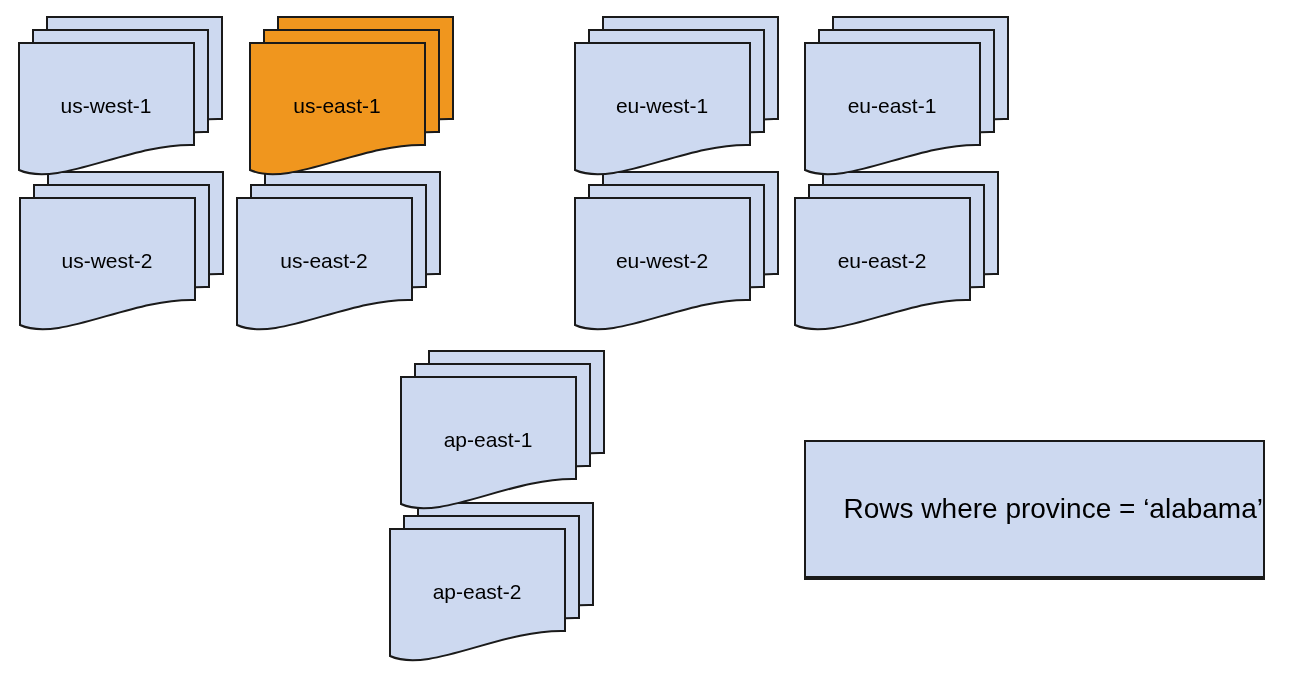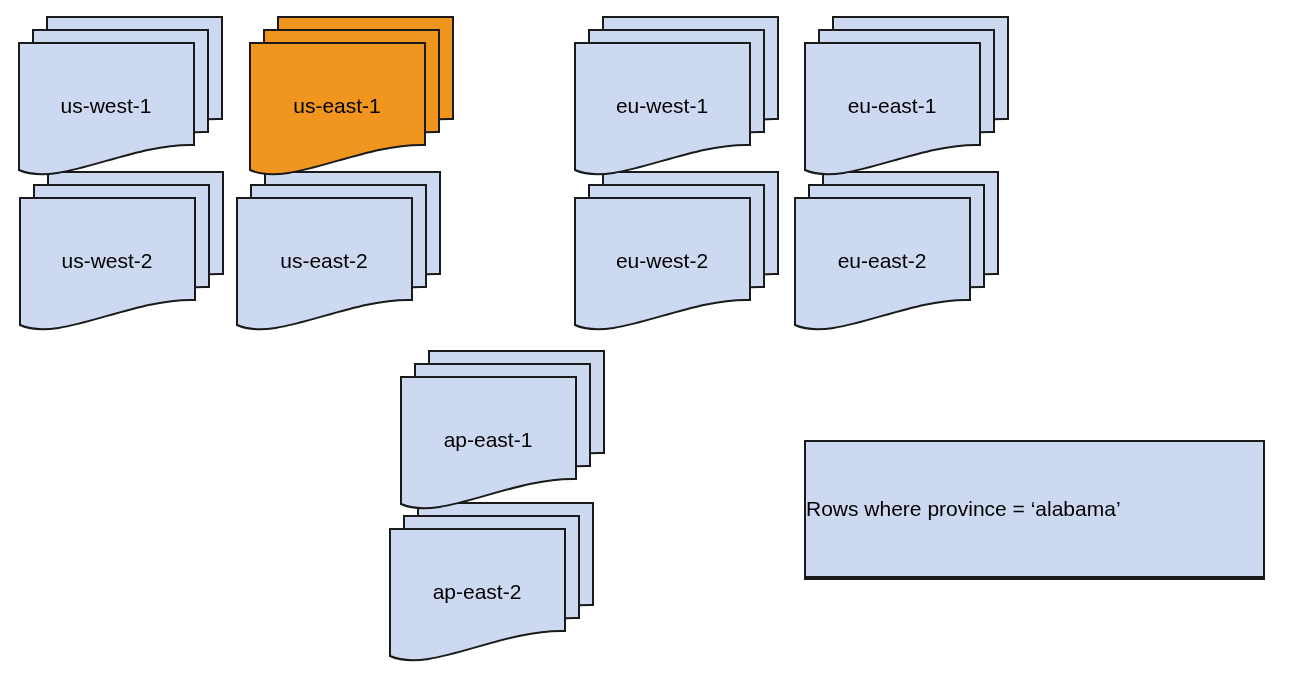--- a/index.html
+++ b/index.html
@@ -36,22 +36,22 @@
     box-sizing: border-box;
     border: 2px solid #1a1a1a;
     display: flex;
     flex-direction: column;
     z-index: 3;
   }
   .legend-row {
     flex: 1;
     display: flex;
     align-items: center;
-    justify-content: flex-start;
-    font-size: 21px;
+    justify-content: flex-end;
+    font-size: 28px;
     color: #000000;
   }
   .legend-row.row-blue {
     background: #cdd9f0;
     border-bottom: 2px solid #1a1a1a;
   }
   .legend-row.row-orange {
     background: #f0961e;
   }
 </style>

